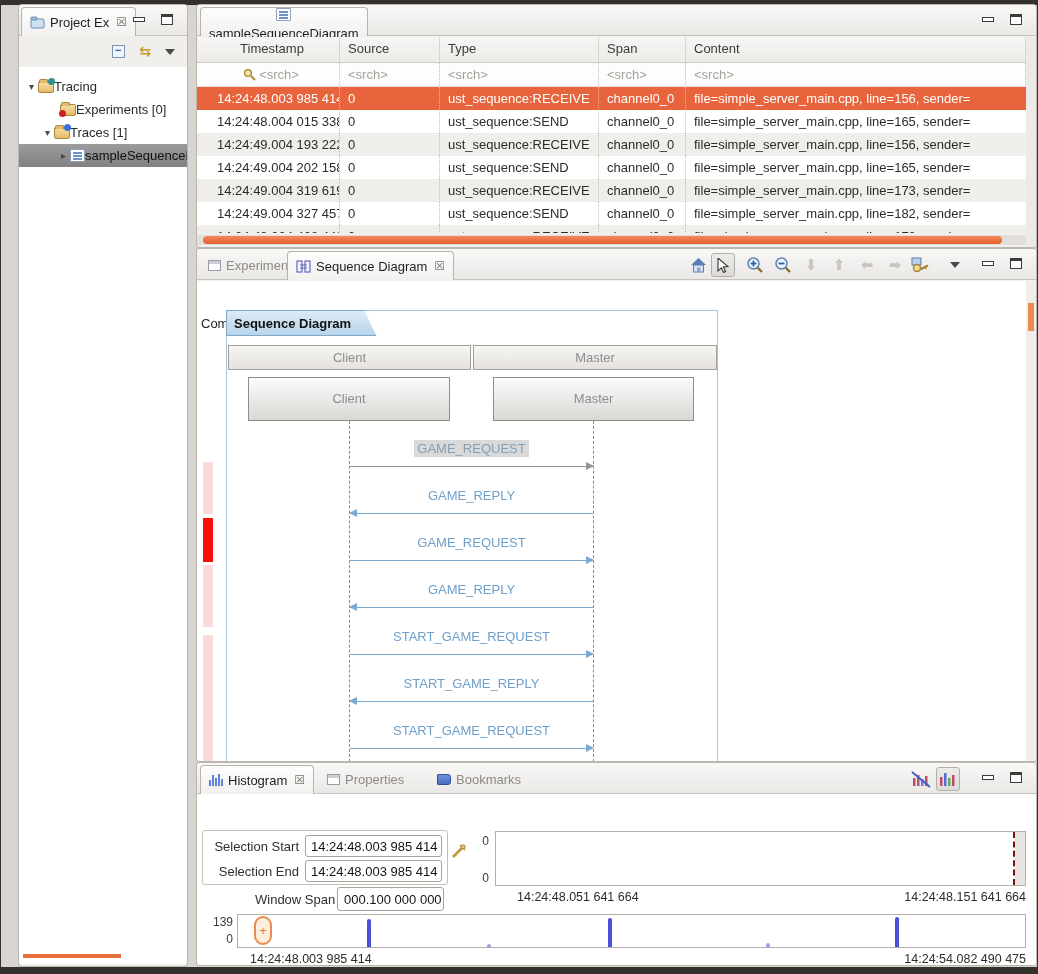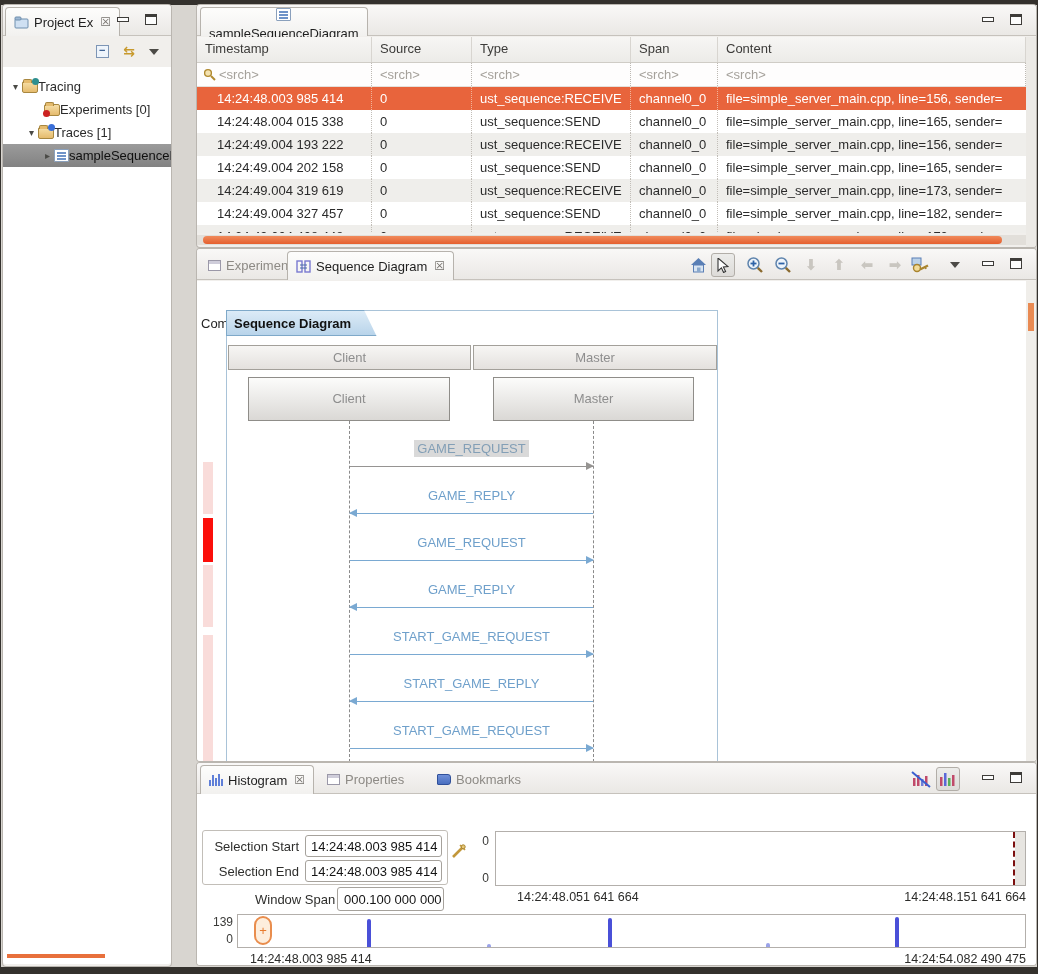--- a/index.html
+++ b/index.html
@@ -8,21 +8,21 @@
     position:relative;
     background:#34312d;
     font-family:"Liberation Sans","DejaVu Sans",sans-serif;
     font-size:13px;
     color:#2b2b2b;
     overflow:hidden;
   }
   #backdrop { position:absolute; left:1px; top:5px; width:1036px; height:962px; background:#d8d5d0; }
 
   .panel { position:absolute; background:#f1efec; border-radius:3px; overflow:hidden; box-shadow:0 0 0 1px #bab6b0; }
-  #panel-left  { left:3px;   top:5px;   width:168px; height:961px; }
+  #panel-left  { left:19px;   top:5px;   width:168px; height:961px; }
   #panel-events{ left:197px; top:5px;   width:839px; height:242px; }
   #panel-seq   { left:197px; top:249px; width:839px; height:512px; }
   #panel-hist  { left:197px; top:763px; width:839px; height:202px; }
 
   .tabbar { position:absolute; left:0; top:0; right:0; height:31px;
     background:linear-gradient(#f9f8f7,#eae8e5); border-bottom:1px solid #c6c2bc; }
   .tab { position:absolute; top:2px; height:29px; display:flex; align-items:center; gap:5px;
     padding:0 8px; color:#8d8a85; white-space:nowrap; }
   .tab.active { background:linear-gradient(#fdfdfc,#f2f1ef); border:1px solid #b7b3ad; border-bottom:none;
     border-radius:4px 4px 0 0; color:#1e1e1e; }
@@ -51,21 +51,21 @@
   .ico-trace i:nth-child(1){ top:2px; } .ico-trace i:nth-child(2){ top:5px; } .ico-trace i:nth-child(3){ top:8px; }
   .ico-collapseall { width:13px; height:13px; border:1px solid #7d95b5; background:#eef4fb; }
   .ico-collapseall::before { content:"−"; position:absolute; left:2px; top:-2px; color:#3a5f92; font-size:11px; font-weight:bold; }
   .ico-link { font-size:14px; color:#c89a2e; font-weight:bold; }
   .ico-viewmenu { width:0; height:0; border-left:5px solid transparent; border-right:5px solid transparent; border-top:6px solid #4c4a46; }
 
   
   #ev-header { position:absolute; left:0; top:32px; right:10px; height:26px;
     background:linear-gradient(#f7f6f4,#ecebe8); border-bottom:1px solid #cfccc6; display:flex; }
   .hcell { padding:4px 0 0 8px; color:#3c3b39; border-right:1px solid #d8d5d0; overflow:hidden; white-space:nowrap; }
-  .c0{width:175px;} .c1{width:100px;} .c2{width:159px;} .c3{width:87px;} .c4{flex:1;}
+  .c0{width:143px;text-align:center;} .c1{width:100px;} .c2{width:159px;} .c3{width:87px;} .c4{flex:1;}
   #ev-filter { position:absolute; left:0; top:58px; right:10px; height:24px; background:#fefdfd; display:flex;
     color:#a5a19b; border-bottom:1px solid #e4e1dc; }
   .fcell { padding:4px 0 0 8px; border-right:1px dotted #bdb9b3; white-space:nowrap; overflow:hidden; }
   #ev-rows { position:absolute; left:0; top:82px; right:10px; bottom:14px; overflow:hidden; }
   .trow { display:flex; height:23px; }
   .trow:nth-child(even){ background:#ffffff; }
   .trow:nth-child(odd){ background:#efeeeb; }
   .trow.sel { background:#e8643c; color:#ffffff; }
   .tcell { padding:4px 0 0 8px; border-right:1px dotted #c2beb8; white-space:nowrap; overflow:hidden; }
   .trow.sel .tcell { border-right-color:#f2b49a; }

